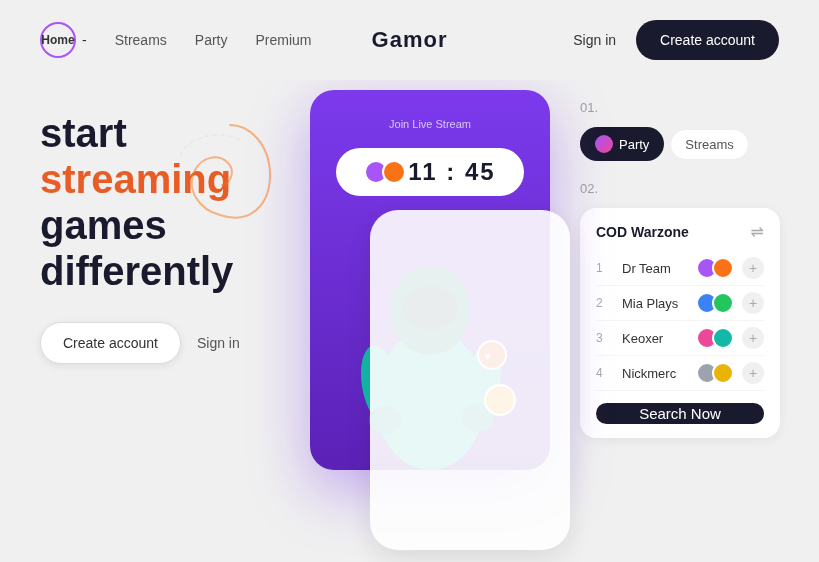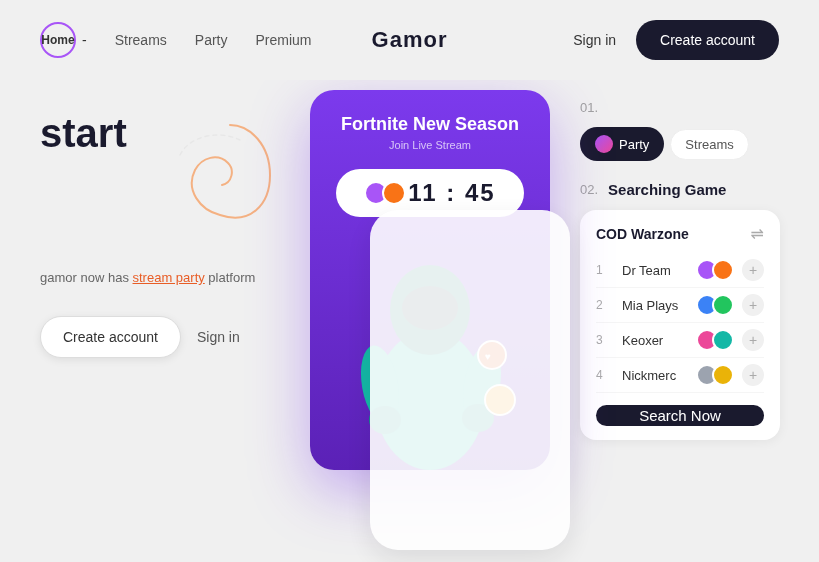--- a/index.html
+++ b/index.html
@@ -423,38 +423,35 @@
 
   <div class="hero-text">
 
     <svg class="spiral-decoration" viewBox="0 0 140 120" fill="none" xmlns="http://www.w3.org/2000/svg">
       <path d="M70 10 C90 10 110 30 110 60 C110 90 90 110 60 100 C40 95 25 75 35 55 C42 42 58 38 68 48 C75 55 72 68 62 70" stroke="#f97316" stroke-width="2" fill="none" stroke-linecap="round"></path>
       <path d="M20 40 C30 20 60 15 80 25" stroke="#e0e0e0" stroke-width="1.5" fill="none" stroke-linecap="round" stroke-dasharray="4 4"></path>
     </svg>
 
     <h1 class="hero-title">
       <span>start</span><br>
-      <br>
-      <br>
+      <span class="streaming">streaming</span><br>
+      <span>games</span><br>
+      <span>differently</span>
     </h1>
-    <p class="tagline">
-      <span>gamor now has </span><span class="stream-party">stream party</span><span> platform</span>
-    </p>
     <div class="hero-buttons">
       <button class="create-account-btn">Create account</button>
       <button class="sign-in-hero-btn">Sign in</button>
     </div>
   </div>
 
   <div class="center-card-wrapper">
 
     <div class="phone-mockup"></div>
 
     <div class="game-card">
-      <div class="game-card-title">Fortnite New Season</div>
       <div class="game-card-subtitle">Join Live Stream</div>
       <div class="timer-box">
         <div class="timer-avatars">
           <div class="timer-avatar av-purple"></div>
           <div class="timer-avatar av-orange"></div>
         </div>
         <div class="timer-text">11 : 45</div>
       </div>
 
       <div class="game-character">
@@ -495,23 +492,20 @@
         </div>
         <div class="platform-tab">
           <span>Streams</span>
         </div>
       </div>
     </div>
 
     <div class="step-section">
       <div class="step-header">
         <span class="step-number">02.</span>
-        <span class="step-title">
-          <span class="highlight">Searching</span><span> Game</span>
-        </span>
       </div>
 
       <div class="game-search-box">
         <div class="game-search-header">
           <span class="game-search-title">COD Warzone</span>
           <span class="filter-icon">⇌</span>
         </div>
 
         
         <div class="player-row">

